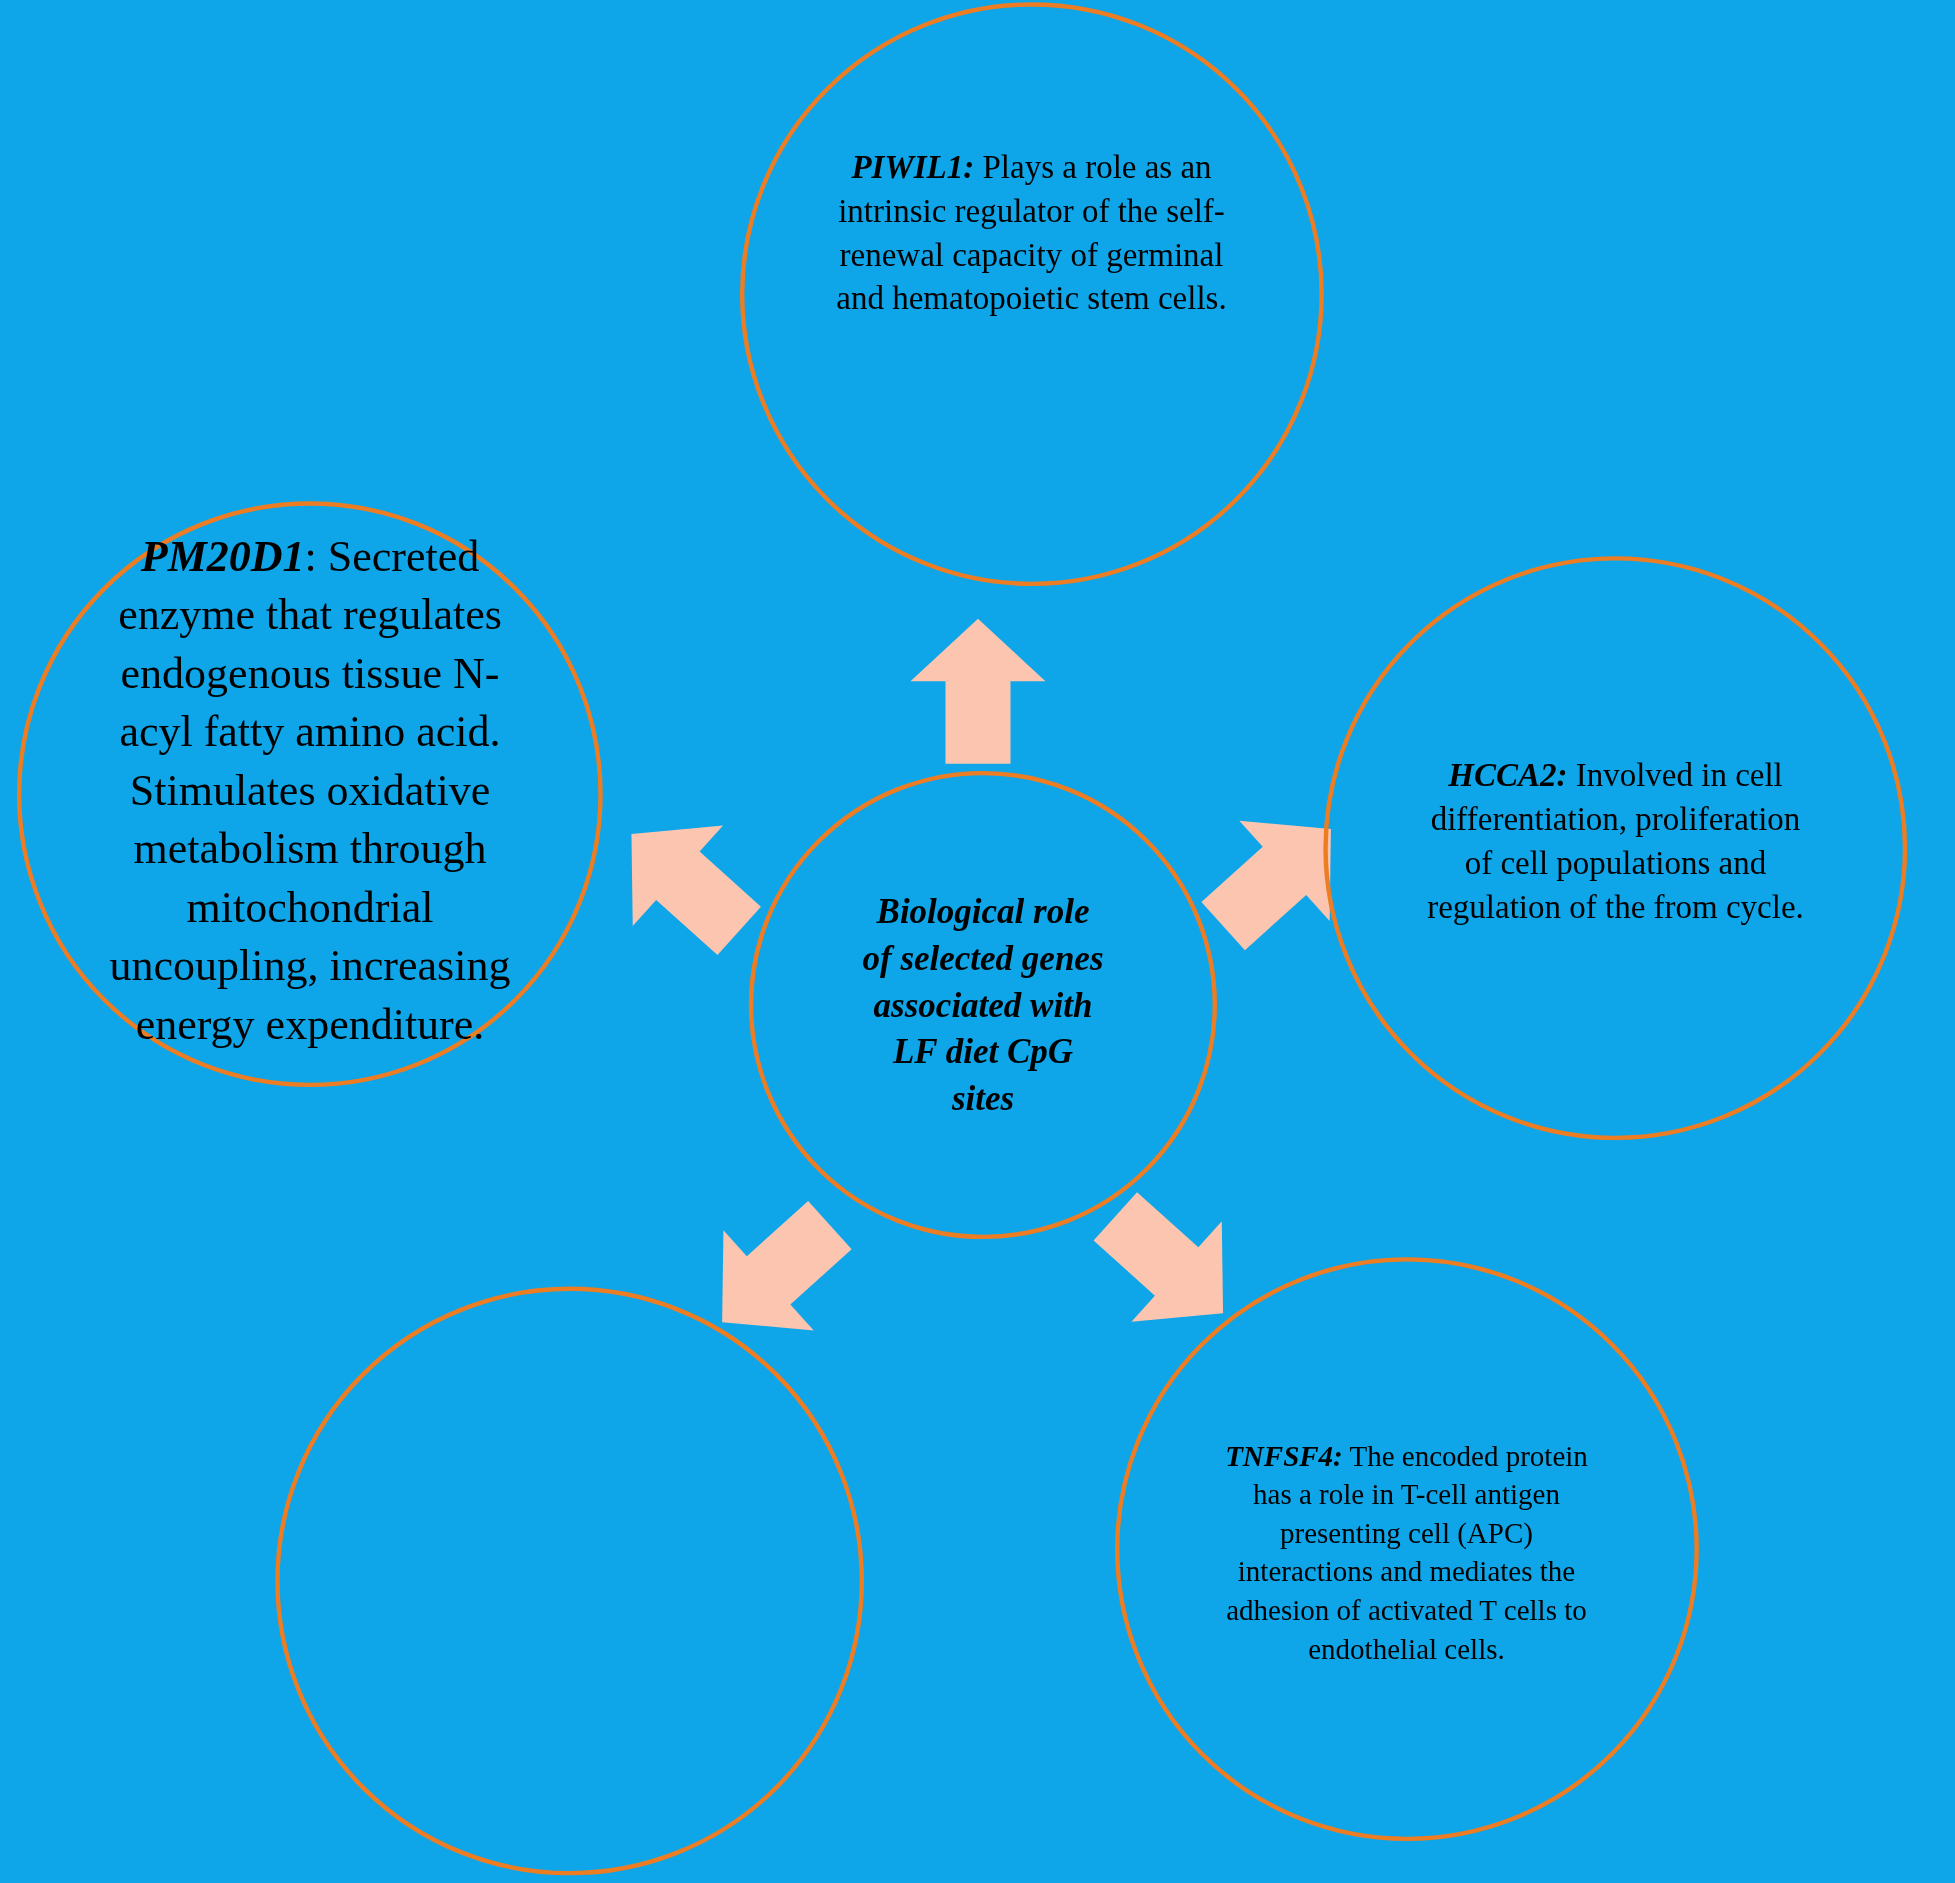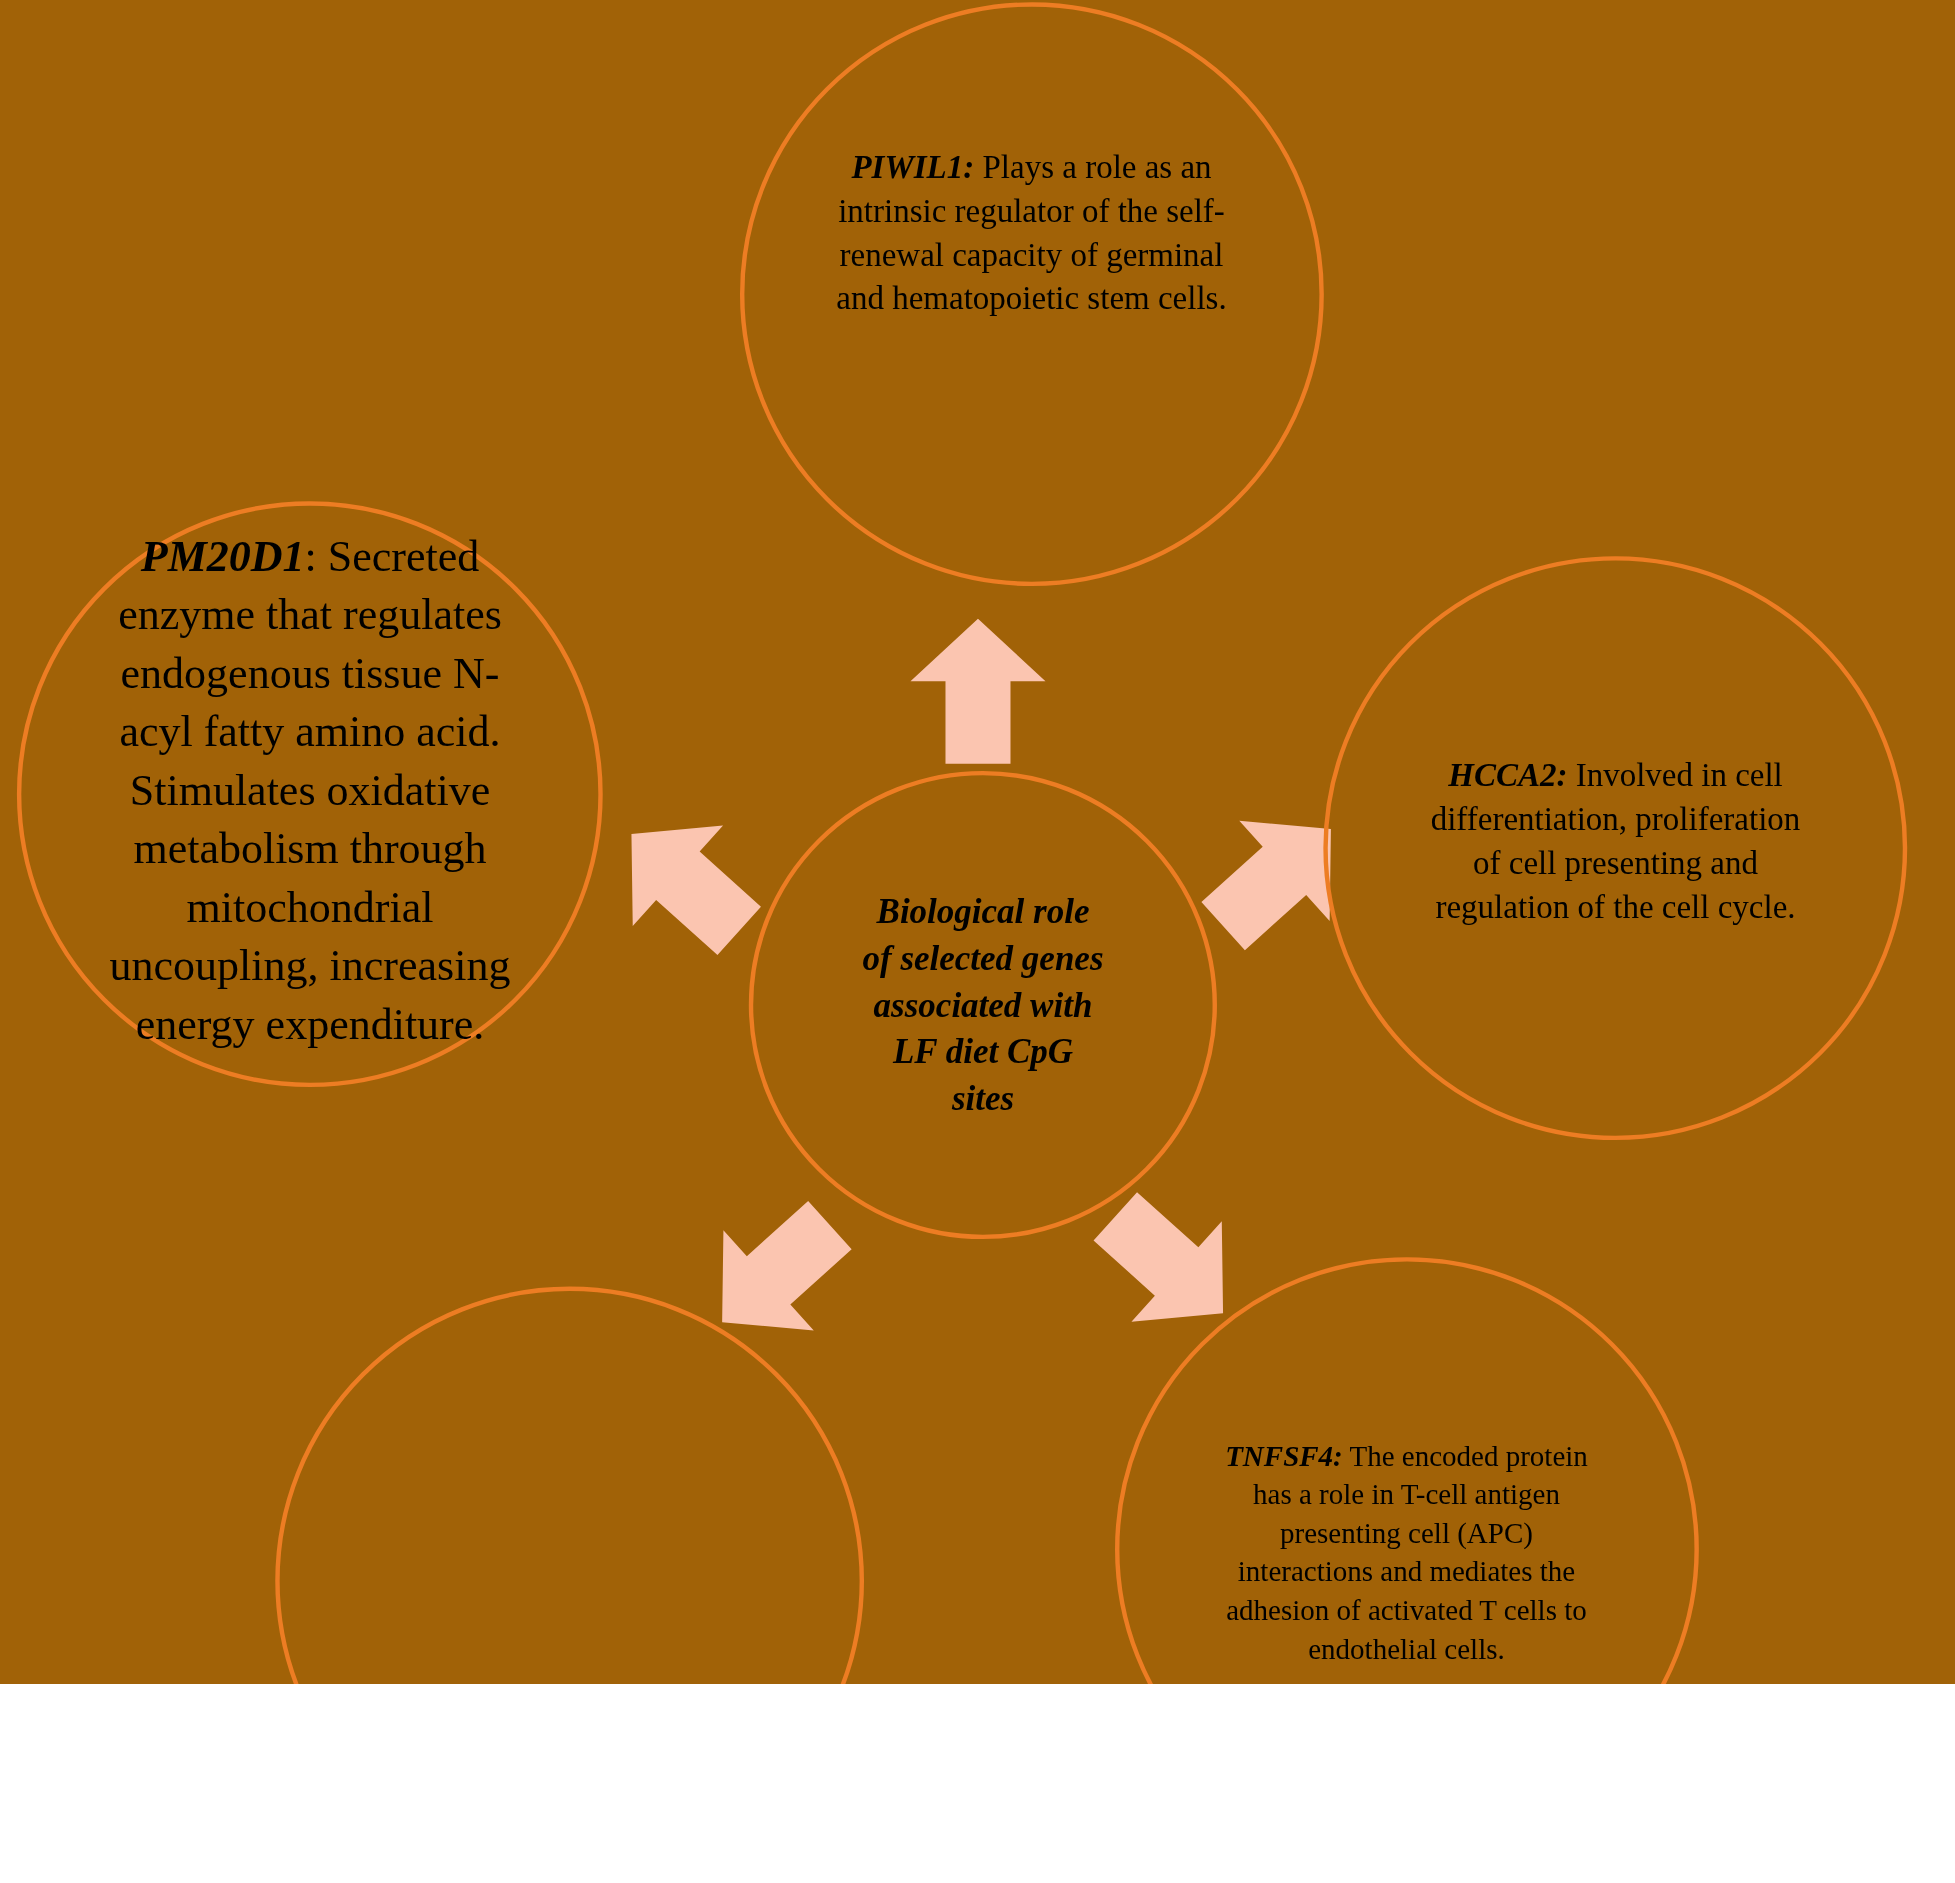--- a/index.html
+++ b/index.html
@@ -3,22 +3,22 @@
 <meta charset="utf-8">
 <style>
   html, body {
     margin: 0;
     padding: 0;
     background: #ffffff;
   }
   #canvas {
     position: relative;
     width: 1955px;
-    height: 1684px;
-    background: #a16207;
+    height: 1883px;
+    background: #0ea5e9;
     overflow: hidden;
     font-family: "Liberation Serif", "DejaVu Serif", serif;
   }
   svg.layer {
     position: absolute;
     left: 0;
     top: 0;
     width: 1955px;
     height: 1883px;
   }
@@ -110,21 +110,21 @@
 
   <div class="node" id="circle-top">
     <span class="node-text"><span class="gene">PIWIL1:</span><span> Plays a role as an intrinsic regulator of the self-renewal capacity of germinal and hematopoietic stem cells.</span></span>
   </div>
 
   <div class="node" id="circle-left">
     <span class="node-text"><span class="gene">PM20D1</span><span>:</span><span> Secreted enzyme that regulates endogenous tissue N-acyl fatty amino acid. Stimulates oxidative metabolism through mitochondrial uncoupling, increasing energy expenditure.</span></span>
   </div>
 
   <div class="node" id="circle-right">
-    <span class="node-text"><span class="gene">HCCA2:</span><span> Involved in cell differentiation, proliferation of cell presenting and regulation of the cell cycle.</span></span>
+    <span class="node-text"><span class="gene">HCCA2:</span><span> Involved in cell differentiation, proliferation of cell populations and regulation of the from cycle.</span></span>
   </div>
 
   <div class="node" id="circle-center">
     <span class="node-text">Biological role<br>of selected genes<br>associated with<br>LF diet CpG<br>sites</span>
   </div>
 
 
   <div class="node" id="circle-br">
     <span class="node-text"><span class="gene">TNFSF4:</span><span> The encoded protein has a role in T-cell antigen presenting cell (APC) interactions and mediates the adhesion of activated T cells to endothelial cells.</span></span>
   </div>

